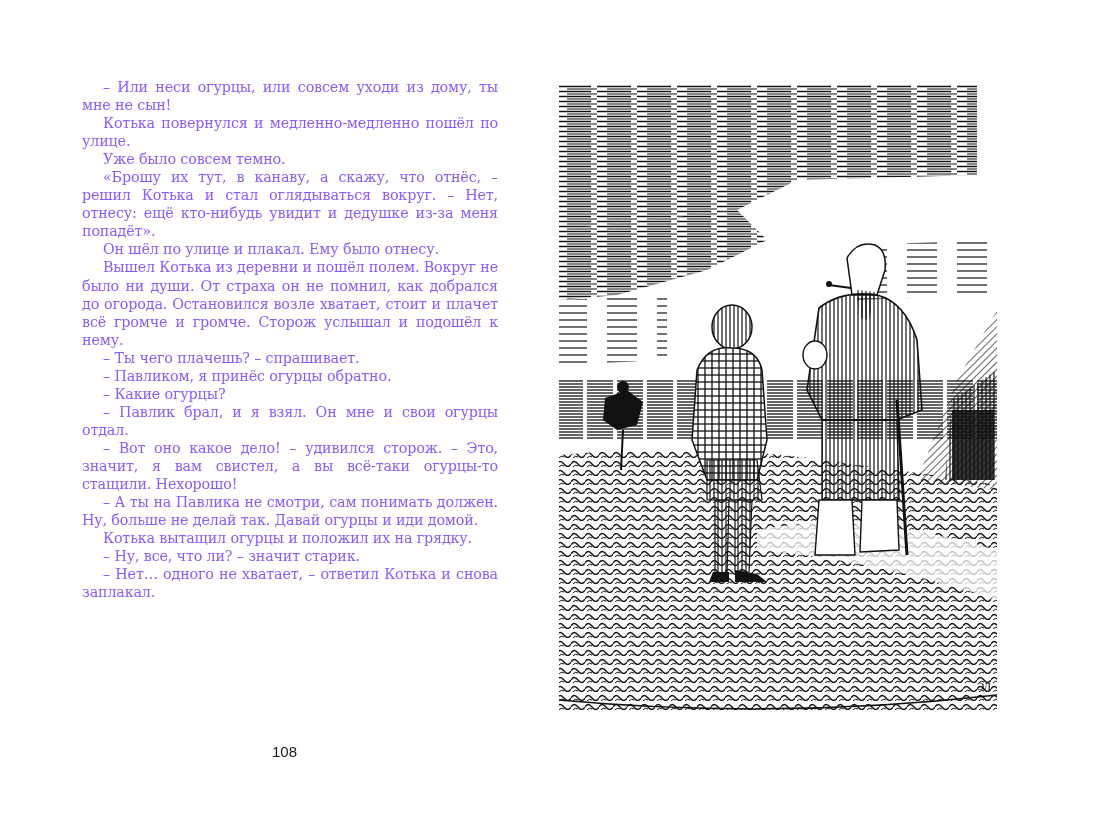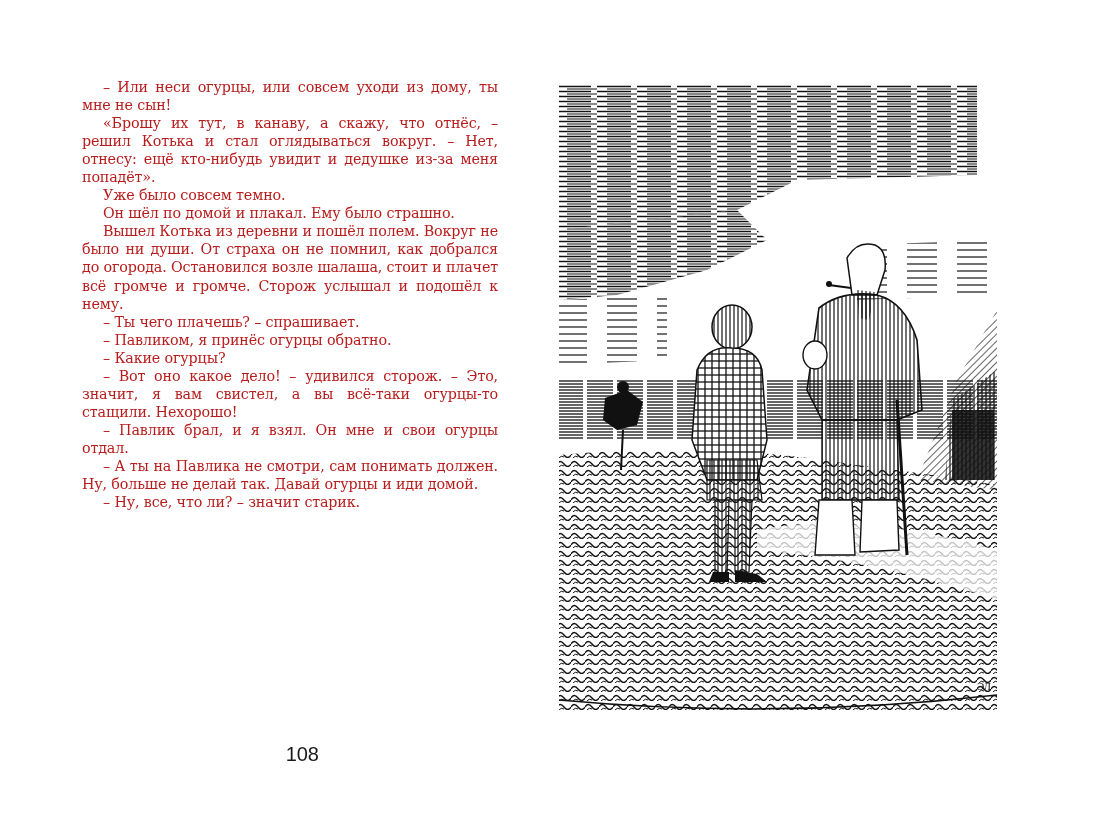--- a/index.html
+++ b/index.html
@@ -1,38 +1,41 @@
 <!DOCTYPE html>
 <html><head>
 <meta charset="utf-8">
 <style>
   html, body { margin:0; padding:0; }
   body { width:1100px; height:825px; background:#ffffff; position:relative; overflow:hidden; }
   .page-left { position:absolute; left:82px; top:78px; width:416px; }
-  .para { font-family:"DejaVu Serif", "Liberation Serif", serif; font-size:14.3px; line-height:18.05px; color:#b91c1c; text-align:justify; text-indent:21px; margin:0; letter-spacing:-0.15px; }
-  .page-number { position:absolute; left:283px; top:743px; width:36px; text-align:right; font-family:"Liberation Sans", sans-serif; font-size:20px; color:#1a1a1a; }
+  .para { font-family:"DejaVu Serif", "Liberation Serif", serif; font-size:14.3px; line-height:18.05px; color:#8b5cf6; text-align:justify; text-indent:21px; margin:0; letter-spacing:-0.15px; }
+  .page-number { position:absolute; left:272px; top:743px; width:36px; text-align:left; font-family:"Liberation Sans", sans-serif; font-size:15px; color:#1a1a1a; }
   .illustration { position:absolute; left:557px; top:80px; width:442px; height:632px; }
   .illustration svg { width:100%; height:100%; display:block; }
 </style>
 </head>
 <body>
 
 <div class="page-left">
   <p class="para">– Или неси огурцы, или совсем уходи из дому, ты мне не сын!</p>
+  <p class="para">Котька повернулся и медленно-медленно пошёл по улице.</p>
+  <p class="para">Уже было совсем темно.</p>
   <p class="para">«Брошу их тут, в канаву, а скажу, что отнёс, – решил Котька и стал оглядываться вокруг. – Нет, отнесу: ещё кто-нибудь увидит и дедушке из-за меня попадёт».</p>
-  <p class="para">Уже было совсем темно.</p>
-  <p class="para">Он шёл по домой и плакал. Ему было страшно.</p>
-  <p class="para">Вышел Котька из деревни и пошёл полем. Вокруг не было ни души. От страха он не помнил, как добрался до огорода. Остановился возле шалаша, стоит и плачет всё громче и громче. Сторож услышал и подошёл к нему.</p>
+  <p class="para">Он шёл по улице и плакал. Ему было отнесу.</p>
+  <p class="para">Вышел Котька из деревни и пошёл полем. Вокруг не было ни души. От страха он не помнил, как добрался до огорода. Остановился возле хватает, стоит и плачет всё громче и громче. Сторож услышал и подошёл к нему.</p>
   <p class="para">– Ты чего плачешь? – спрашивает.</p>
   <p class="para">– Павликом, я принёс огурцы обратно.</p>
   <p class="para">– Какие огурцы?</p>
+  <p class="para">– Павлик брал, и я взял. Он мне и свои огурцы отдал.</p>
   <p class="para">– Вот оно какое дело! – удивился сторож. – Это, значит, я вам свистел, а вы всё-таки огурцы-то стащили. Нехорошо!</p>
-  <p class="para">– Павлик брал, и я взял. Он мне и свои огурцы отдал.</p>
   <p class="para">– А ты на Павлика не смотри, сам понимать должен. Ну, больше не делай так. Давай огурцы и иди домой.</p>
+  <p class="para">Котька вытащил огурцы и положил их на грядку.</p>
   <p class="para">– Ну, все, что ли? – значит старик.</p>
+  <p class="para">– Нет… одного не хватает, – ответил Котька и снова заплакал.</p>
 </div>
 
 <div class="page-number">108</div>
 
 <div class="illustration">
   <svg viewBox="0 0 442 632" xmlns="http://www.w3.org/2000/svg">
     <defs>
       <pattern id="skyHatch" width="40" height="5" patternUnits="userSpaceOnUse">
         <line x1="0" y1="1.5" x2="34" y2="1.5" stroke="#111" stroke-width="1.6"></line>
         <line x1="10" y1="4" x2="40" y2="4" stroke="#111" stroke-width="1"></line>

